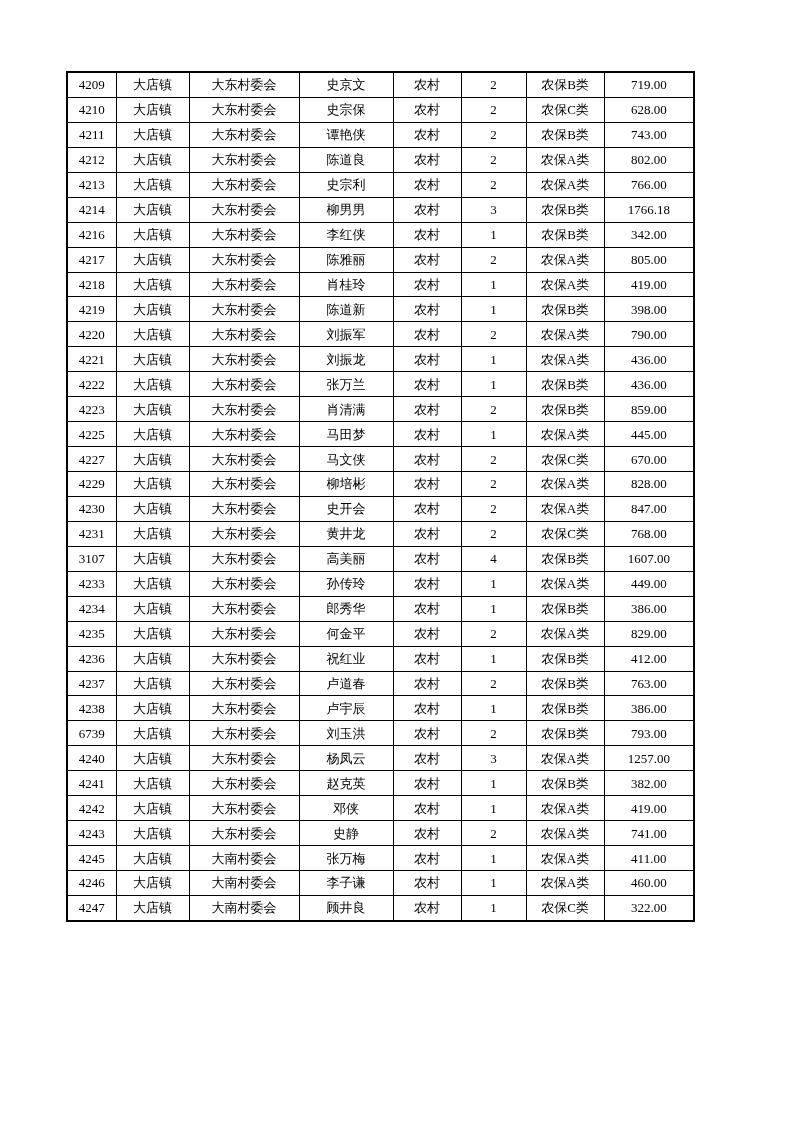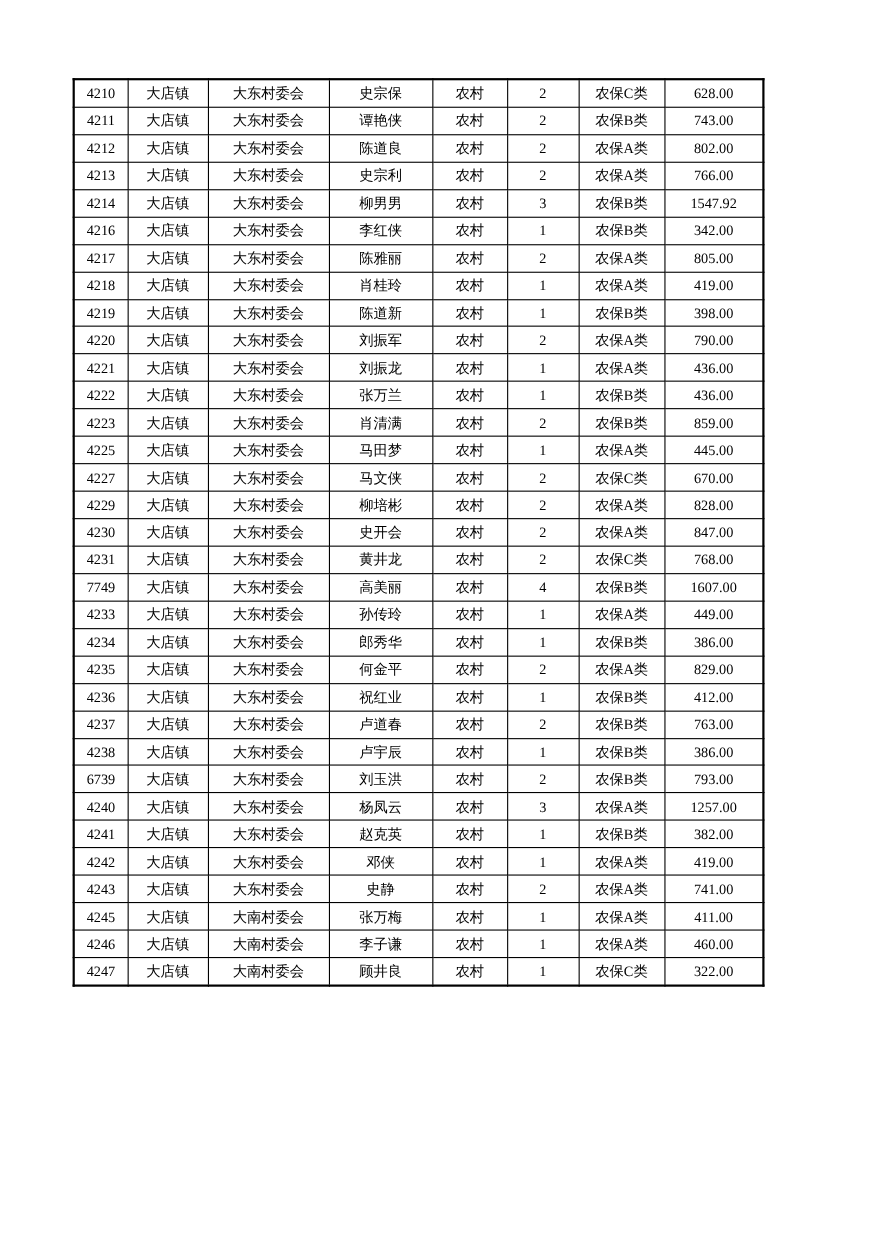--- a/index.html
+++ b/index.html
@@ -55,20 +55,30 @@
       <col class="c-town">
       <col class="c-village">
       <col class="c-name">
       <col class="c-residence">
       <col class="c-count">
       <col class="c-type">
       <col class="c-amount">
     </colgroup>
     <tbody>
         <tr>
+          <td>4209</td>
+          <td>大店镇</td>
+          <td>大东村委会</td>
+          <td>史京文</td>
+          <td>农村</td>
+          <td>2</td>
+          <td>农保B类</td>
+          <td>719.00</td>
+        </tr>
+        <tr>
           <td>4210</td>
           <td>大店镇</td>
           <td>大东村委会</td>
           <td>史宗保</td>
           <td>农村</td>
           <td>2</td>
           <td>农保C类</td>
           <td>628.00</td>
         </tr>
         <tr>
@@ -102,21 +112,21 @@
           <td>766.00</td>
         </tr>
         <tr>
           <td>4214</td>
           <td>大店镇</td>
           <td>大东村委会</td>
           <td>柳男男</td>
           <td>农村</td>
           <td>3</td>
           <td>农保B类</td>
-          <td>1547.92</td>
+          <td>1766.18</td>
         </tr>
         <tr>
           <td>4216</td>
           <td>大店镇</td>
           <td>大东村委会</td>
           <td>李红侠</td>
           <td>农村</td>
           <td>1</td>
           <td>农保B类</td>
           <td>342.00</td>
@@ -235,21 +245,21 @@
           <td>4231</td>
           <td>大店镇</td>
           <td>大东村委会</td>
           <td>黄井龙</td>
           <td>农村</td>
           <td>2</td>
           <td>农保C类</td>
           <td>768.00</td>
         </tr>
         <tr>
-          <td>7749</td>
+          <td>3107</td>
           <td>大店镇</td>
           <td>大东村委会</td>
           <td>高美丽</td>
           <td>农村</td>
           <td>4</td>
           <td>农保B类</td>
           <td>1607.00</td>
         </tr>
         <tr>
           <td>4233</td>

